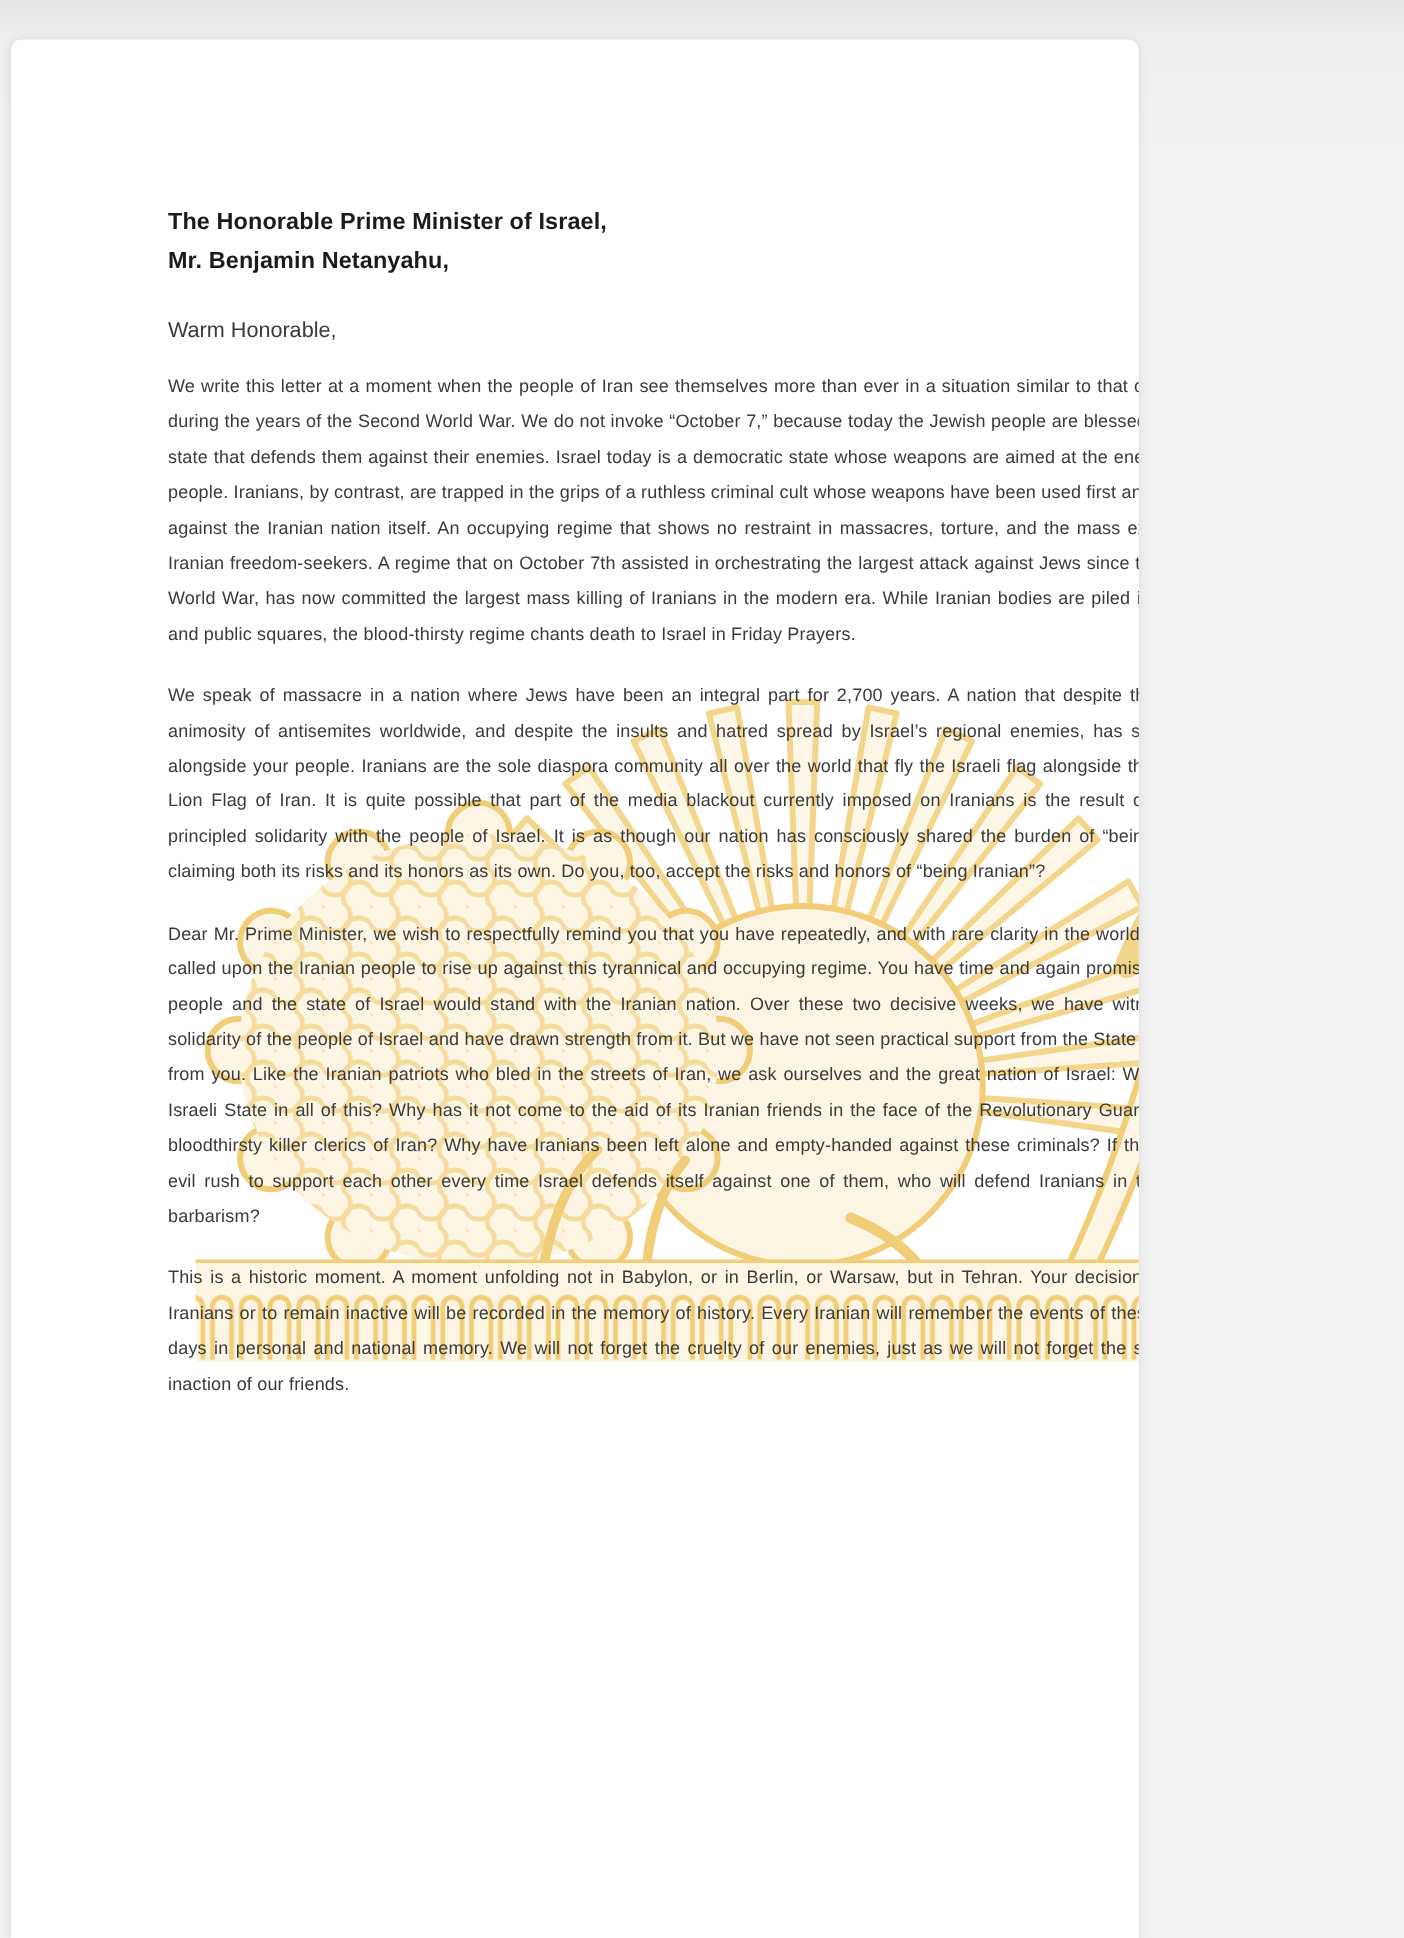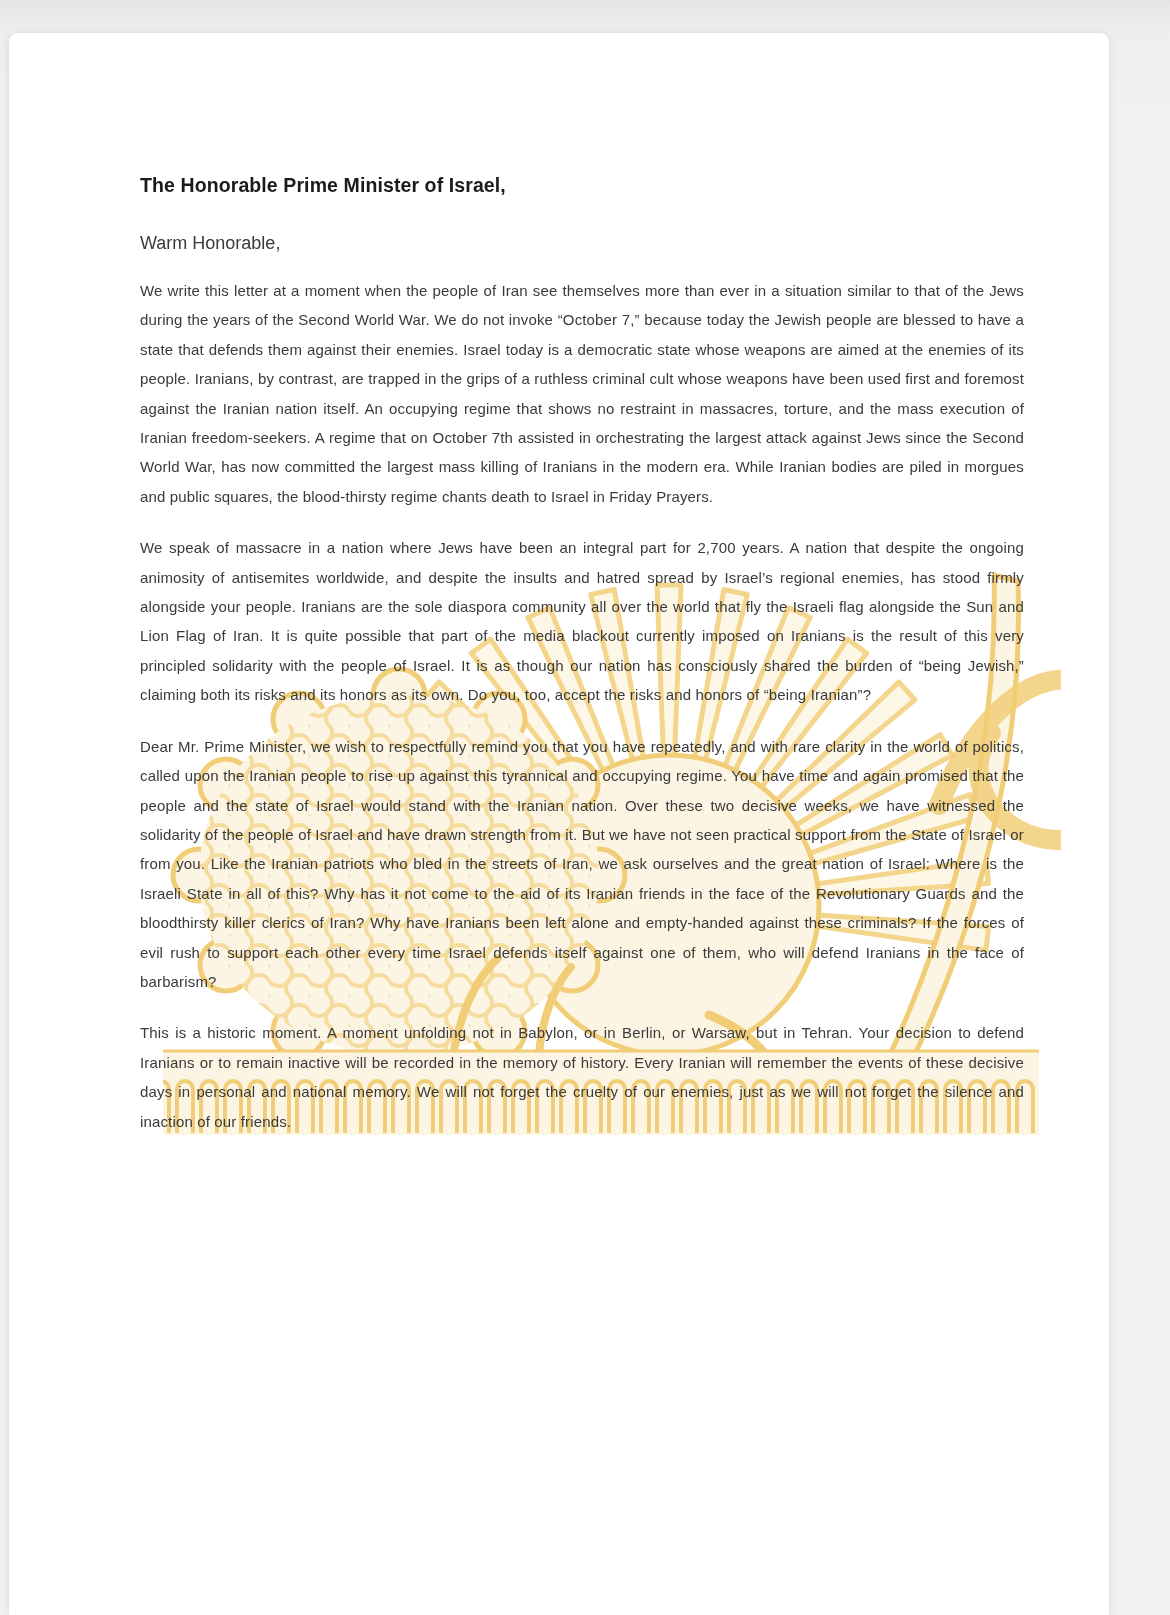--- a/index.html
+++ b/index.html
@@ -14,21 +14,21 @@
   body{
     width:1170px;height:1615px;
     position:relative;
     overflow:hidden;
     background:linear-gradient(180deg,#e4e4e4 0%,#eeeeee 30px,#f1f1f1 120px,#f1f1f1 100%);
     font-family:"Liberation Sans","DejaVu Sans",sans-serif;
   }
   .page{
     position:absolute;
     left:9px;top:33px;
-    width:1100px;height:1582px;
+    width:940px;height:1582px;
     background:#ffffff;
     border-radius:9px 9px 0 0;
     box-shadow:0 1px 8px rgba(0,0,0,0.10);
     overflow:hidden;
   }
   .watermark{
     position:absolute;
     left:140px;top:512px;
     width:912px;height:596px;
     z-index:1;
@@ -133,20 +133,21 @@
       <path d="M560 470 q50 20 70 60" fill="none" stroke="var(--wm-gold)" stroke-width="9" stroke-linecap="round"></path>
 
       <rect x="14" y="506" width="876" height="84" fill="url(#wm-frieze)"></rect>
       <line x1="14" y1="506" x2="890" y2="506" stroke="var(--wm-gold)" stroke-width="3"></line>
     </g>
   </svg>
 
   <div class="content">
     <div class="recipient">
       <div>The Honorable Prime Minister of Israel,</div>
+      <div>Mr. Benjamin Netanyahu,</div>
     </div>
 
     <div class="salutation">Warm Honorable,</div>
 
     <p class="body-par">We write this letter at a moment when the people of Iran see themselves more than ever in a situation similar to that of the Jews during the years of the Second World War. We do not invoke “October 7,” because today the Jewish people are blessed to have a state that defends them against their enemies. Israel today is a democratic state whose weapons are aimed at the enemies of its people. Iranians, by contrast, are trapped in the grips of a ruthless criminal cult whose weapons have been used first and foremost against the Iranian nation itself. An occupying regime that shows no restraint in massacres, torture, and the mass execution of Iranian freedom-seekers. A regime that on October 7th assisted in orchestrating the largest attack against Jews since the Second World War, has now committed the largest mass killing of Iranians in the modern era. While Iranian bodies are piled in morgues and public squares, the blood-thirsty regime chants death to Israel in Friday Prayers.</p>
     <p class="body-par">We speak of massacre in a nation where Jews have been an integral part for 2,700 years. A nation that despite the ongoing animosity of antisemites worldwide, and despite the insults and hatred spread by Israel’s regional enemies, has stood firmly alongside your people. Iranians are the sole diaspora community all over the world that fly the Israeli flag alongside the Sun and Lion Flag of Iran. It is quite possible that part of the media blackout currently imposed on Iranians is the result of this very principled solidarity with the people of Israel. It is as though our nation has consciously shared the burden of “being Jewish,” claiming both its risks and its honors as its own. Do you, too, accept the risks and honors of “being Iranian”?</p>
     <p class="body-par">Dear Mr. Prime Minister, we wish to respectfully remind you that you have repeatedly, and with rare clarity in the world of politics, called upon the Iranian people to rise up against this tyrannical and occupying regime. You have time and again promised that the people and the state of Israel would stand with the Iranian nation. Over these two decisive weeks, we have witnessed the solidarity of the people of Israel and have drawn strength from it. But we have not seen practical support from the State of Israel or from you. Like the Iranian patriots who bled in the streets of Iran, we ask ourselves and the great nation of Israel: Where is the Israeli State in all of this? Why has it not come to the aid of its Iranian friends in the face of the Revolutionary Guards and the bloodthirsty killer clerics of Iran? Why have Iranians been left alone and empty-handed against these criminals? If the forces of evil rush to support each other every time Israel defends itself against one of them, who will defend Iranians in the face of barbarism?</p>
     <p class="body-par">This is a historic moment. A moment unfolding not in Babylon, or in Berlin, or Warsaw, but in Tehran. Your decision to defend Iranians or to remain inactive will be recorded in the memory of history. Every Iranian will remember the events of these decisive days in personal and national memory. We will not forget the cruelty of our enemies, just as we will not forget the silence and inaction of our friends.</p>
   </div>
 </div>

